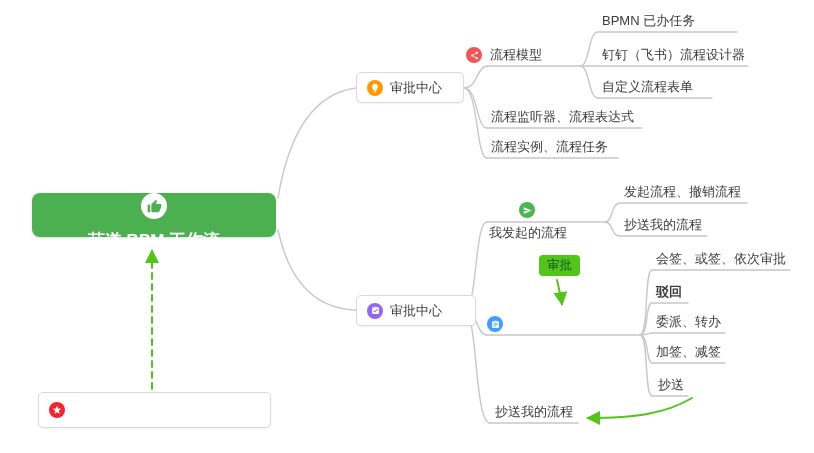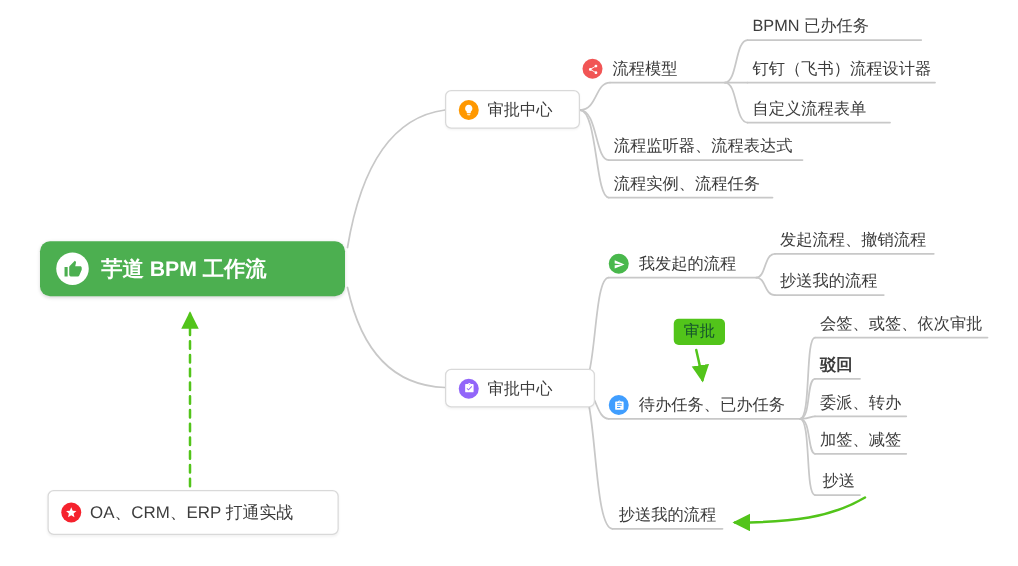--- a/index.html
+++ b/index.html
@@ -8,20 +8,21 @@
     background:#ffffff;
     font-family:"Liberation Sans","DejaVu Sans",sans-serif;
     color:#3c3c3c;
   }
   .links{position:absolute;left:0;top:0;}
   .node{position:absolute;box-sizing:border-box;display:flex;align-items:center;white-space:nowrap;cursor:default;}
   .root-node{
     background:#4caf50;border-radius:8px;height:44px;width:244px;padding:0 13px;
     color:#fff;font-size:17px;font-weight:bold;gap:10px;
     box-shadow:0 1px 3px rgba(0,0,0,.15);
+    flex-direction:column;
   }
   .root-icon{
     width:26px;height:26px;border-radius:50%;background:#fff;flex:0 0 auto;
     display:flex;align-items:center;justify-content:center;
   }
   .box-node{
     background:#fff;border:1px solid #d9d9d9;border-radius:5px;height:31px;
     padding:0 10px;font-size:13px;gap:7px;box-shadow:0 1px 2px rgba(0,0,0,.05);
   }
   .icon-circle{
@@ -131,21 +132,21 @@
 
 <div class="node box-node" style="left:356px;top:295px;width:120px;">
   <span class="icon-circle" style="background:#9266f9">
     <svg width="9" height="9" viewBox="0 0 24 24" fill="#fff">
         <path d="M19 3h-4.18C14.4 1.84 13.3 1 12 1c-1.3 0-2.4.84-2.82 2H5c-1.1 0-2 .9-2 2v14c0 1.1.9 2 2 2h14c1.1 0 2-.9 2-2V5c0-1.1-.9-2-2-2zm-7 0c.55 0 1 .45 1 1s-.45 1-1 1-1-.45-1-1 .45-1 1-1zm-2 14l-4-4 1.41-1.41L10 14.17l6.59-6.59L18 9l-8 8z"></path>
       </svg>
   </span>
   <span>审批中心</span>
 </div>
 
-<div class="leaf" style="left:487px;top:202px;">
+<div class="leaf" style="left:487px;top:202px;flex-direction:column;">
   <span class="icon-circle" style="background:#49b84c">
     <svg width="9" height="9" viewBox="0 0 24 24" fill="#fff">
         <path d="M2.01 21L23 12 2.01 3 2 10l15 2-15 2z"></path>
       </svg>
   </span>
   <span class="leaf-label">我发起的流程</span>
 </div>
 <div class="leaf" style="left:622px;top:183px;justify-content:flex-end;">
   <span class="leaf-label">发起流程、撤销流程</span>
 </div>
@@ -154,21 +155,20 @@
 </div>
 
 <div class="badge" style="left:539px;top:255px;">审批</div>
 
 <div class="leaf" style="left:487px;top:315px;">
   <span class="icon-circle" style="background:#409eff">
     <svg width="9" height="9" viewBox="0 0 24 24" fill="#fff">
         <path d="M19 3h-4.18C14.4 1.84 13.3 1 12 1c-1.3 0-2.4.84-2.82 2H5c-1.1 0-2 .9-2 2v14c0 1.1.9 2 2 2h14c1.1 0 2-.9 2-2V5c0-1.1-.9-2-2-2zm-7 0c.55 0 1 .45 1 1s-.45 1-1 1-1-.45-1-1 .45-1 1-1zm2 14H7v-2h7v2zm3-4H7v-2h10v2zm0-4H7V7h10v2z"></path>
       </svg>
   </span>
-  <span class="leaf-label">待办任务、已办任务</span>
 </div>
 <div class="leaf" style="left:654px;top:250px;">
   <span class="leaf-label">会签、或签、依次审批</span>
 </div>
 <div class="leaf" style="left:654px;top:283px;font-weight:bold;">
   <span class="leaf-label">驳回</span>
 </div>
 <div class="leaf" style="left:654px;top:313px;text-align:right;">
   <span class="leaf-label">委派、转办</span>
 </div>
@@ -182,14 +182,13 @@
 <div class="leaf" style="left:493px;top:403px;align-items:center;">
   <span class="leaf-label">抄送我的流程</span>
 </div>
 
 <div class="node box-node" style="left:38px;top:392px;width:233px;height:36px;font-size:13.5px;">
   <span class="icon-circle" style="background:#f5222d">
     <svg width="10" height="10" viewBox="0 0 24 24" fill="#fff">
         <path d="M12 17.27L18.18 21l-1.64-7.03L22 9.24l-7.19-.61L12 2 9.19 8.63 2 9.24l5.46 4.73L5.82 21z"></path>
       </svg>
   </span>
-  <span>OA、CRM、ERP 打通实战</span>
 </div>
 
 </body></html>

